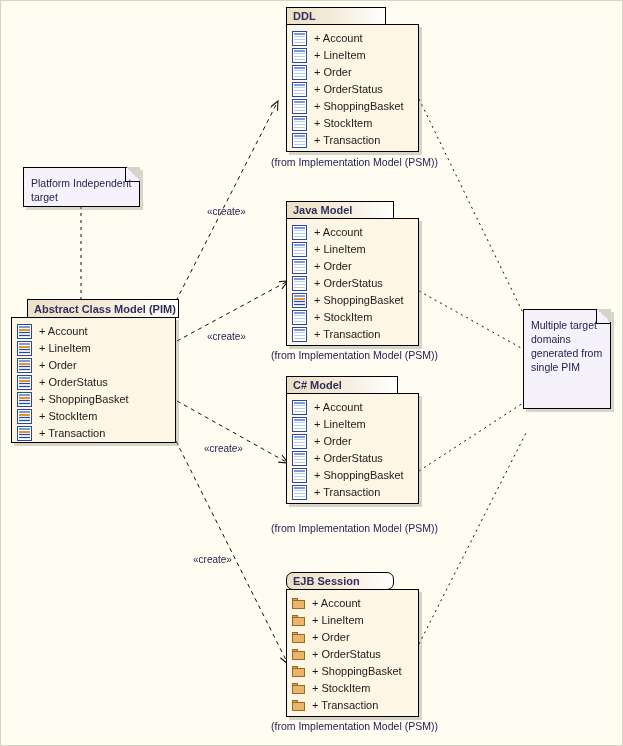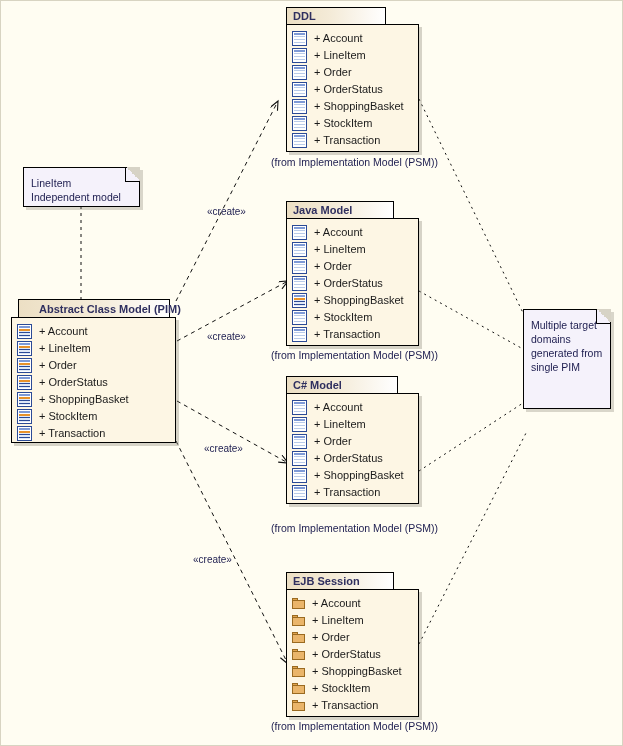--- a/index.html
+++ b/index.html
@@ -43,24 +43,24 @@
   }
   .pkg-caption{
     position:absolute;left:0;
     font-size:10.5px;color:#1d1d4f;
     white-space:nowrap;
   }
 
   
   .clsbox{position:absolute;}
   .cls-hdr{
-    position:absolute;left:7px;top:0;height:19px;
+    position:absolute;left:16px;top:0;height:19px;
     background:linear-gradient(to right,#ecdfc4 0%,#f5ecda 55%,#ffffff 100%);
     border:1px solid #000;box-sizing:border-box;
-    display:flex;align-items:center;padding-left:20px;
+    display:flex;align-items:center;padding-left:6px;
     font-size:11px;font-weight:bold;color:#2f2f5f;white-space:nowrap;
     z-index:3;
   }
   .cls-body{
     position:absolute;left:0;top:18px;
     background:#fdf6e4;border:1px solid #000;box-sizing:border-box;
     box-shadow:3px 3px 0 rgba(120,115,100,.30);
     padding:5px 4px 6px 5px;z-index:2;
   }
 
@@ -154,21 +154,21 @@
     <line x1="175" y1="440" x2="287" y2="663" stroke="#111" stroke-width="1" stroke-dasharray="4,4" marker-end="url(#ah)"></line>
 
     <line x1="418" y1="98" x2="525" y2="318" stroke="#111" stroke-width="1" stroke-dasharray="2,4"></line>
     <line x1="418" y1="290" x2="522" y2="348" stroke="#111" stroke-width="1" stroke-dasharray="2,4"></line>
     <line x1="418" y1="470" x2="522" y2="402" stroke="#111" stroke-width="1" stroke-dasharray="2,4"></line>
     <line x1="418" y1="643" x2="525" y2="432" stroke="#111" stroke-width="1" stroke-dasharray="2,4"></line>
   </svg>
 
   <div class="note" style="left:22px;top:166px;width:117px;height:40px;">
     <span class="fold"></span>
-    <span class="note-txt">LineItem Independent model</span>
+    <span class="note-txt">Platform Independent target</span>
   </div>
 
   <div class="clsbox" style="left:10px;top:298px;width:165px;height:144px;">
     <div class="cls-hdr" style="width:152px;">Abstract Class Model (PIM)</div>
     <div class="cls-body" style="width:165px;height:126px;">
       <div class="row">
         <span class="ic ic-cls">
             <i class="band"></i>
           </span>
         <span class="lbl">+ Account</span>
@@ -309,21 +309,21 @@
       </div>
       <div class="row">
         <span class="ic ic-table"></span>
         <span class="lbl">+ Transaction</span>
       </div>
     </div>
   </div>
   <div class="pkg-caption" style="left:270px;top:521px;">(from Implementation Model (PSM))</div>
 
   <div class="pkg" style="left:285px;top:571px;width:113px;height:145px;">
-    <div class="pkg-tab" style="width:108px;">EJB Session</div>
+    <div class="pkg-tab" style="width:108px;border-radius:7px;">EJB Session</div>
     <div class="pkg-body" style="width:133px;height:128px;">
       <div class="row">
         <span class="ic ic-folder"></span>
         <span class="lbl">+ Account</span>
       </div>
       <div class="row">
         <span class="ic ic-folder"></span>
         <span class="lbl">+ LineItem</span>
       </div>
       <div class="row">

